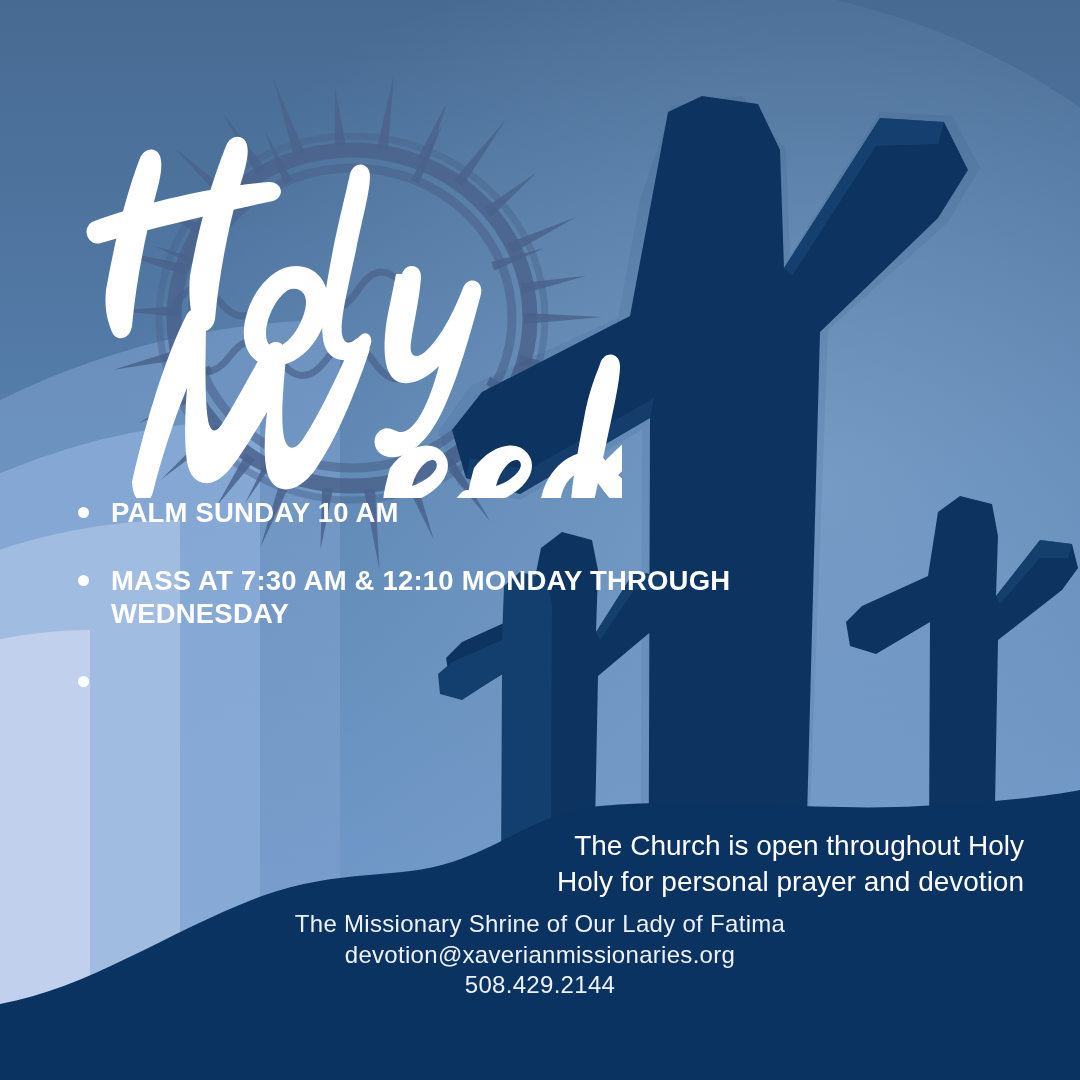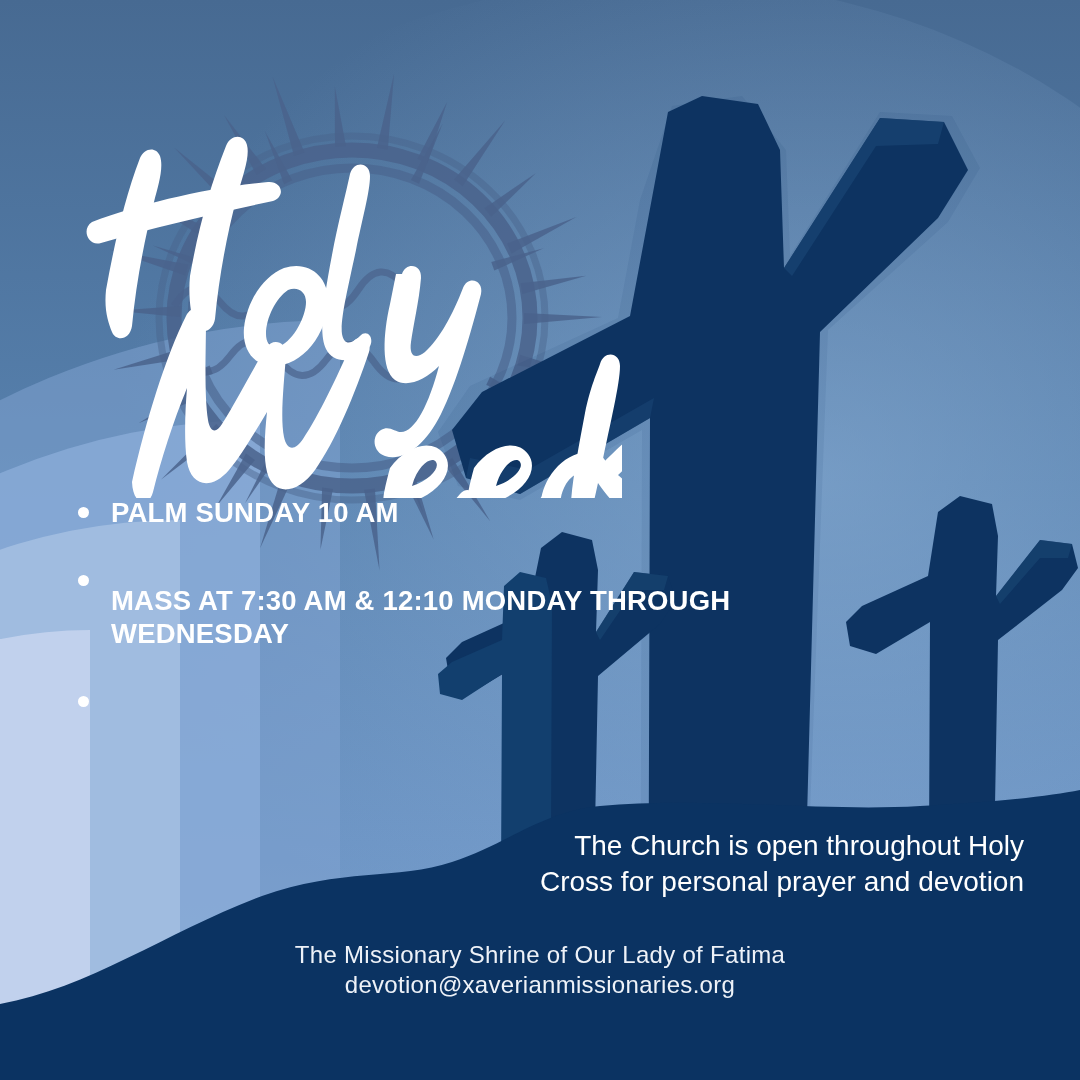--- a/index.html
+++ b/index.html
@@ -61,21 +61,21 @@
   .bullet-text {
     color: #ffffff;
     font-family: "Liberation Sans", sans-serif;
     font-weight: bold;
     font-size: 27.5px;
     line-height: 1.22;
     letter-spacing: 0.2px;
     text-transform: uppercase;
     max-width: 760px;
   }
-  #row-mass .bullet-text { max-width: 700px; margin-top: 20px; }
+  #row-mass .bullet-text { max-width: 700px; }
 
   
   #open-note {
     position: absolute;
     right: 56px;
     top: 828px;
     width: 580px;
     text-align: right;
     color: #ffffff;
     font-family: "Liberation Sans", sans-serif;
@@ -390,21 +390,22 @@
       <span class="bullet-dot"></span>
       <span class="bullet-text">Mass at 7:30 AM &amp; 12:10 Monday through Wednesday</span>
     </div>
     <div class="bullet-row">
       <span class="bullet-dot"></span>
     </div>
   </div>
 
   <div id="open-note">
     <div>The Church is open throughout Holy</div>
-    <div>Cross for personal prayer and devotion</div>
+    <div>Holy for personal prayer and devotion</div>
   </div>
 
   <div id="footer">
     <div>The Missionary Shrine of Our Lady of Fatima</div>
     <div>devotion@xaverianmissionaries.org</div>
+    <div>508.429.2144</div>
   </div>
 
 </div>
 
 </body></html>

